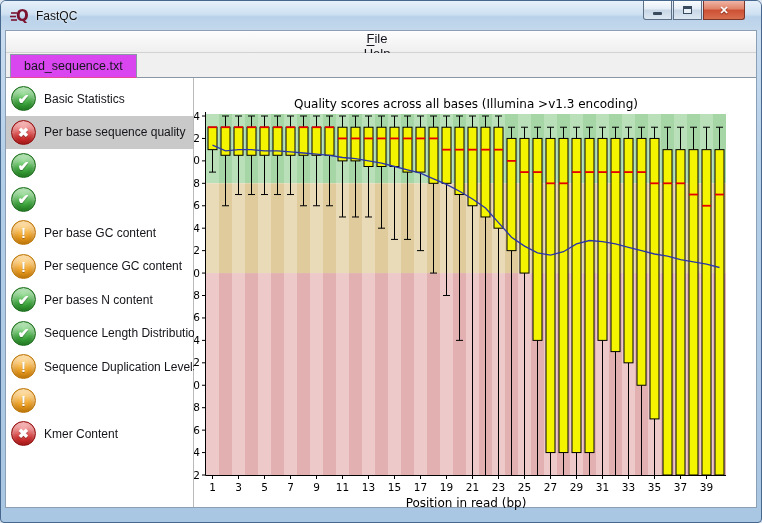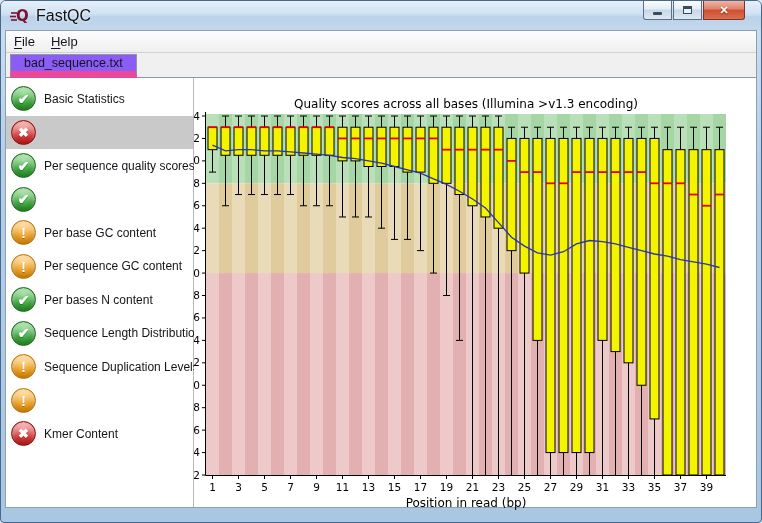--- a/index.html
+++ b/index.html
@@ -4,44 +4,44 @@
 <style>
   html,body{margin:0;padding:0;background:#dfe8f0;font-family:"Liberation Sans",sans-serif;}
   #stage{position:relative;width:762px;height:523px;overflow:hidden;}
   
   .window{position:absolute;inset:0;background:linear-gradient(#cfe0f2,#b4cfe8 30%,#a9c6e2);
     border:1px solid #46688e;border-radius:6px 6px 4px 4px;box-sizing:border-box;}
   .titlebar{position:absolute;left:0;top:0;right:0;height:29px;
     background:linear-gradient(#e6f0fa,#cfe1f2 45%,#b9d2ea 55%,#c4d8ec);
     border-radius:5px 5px 0 0;display:flex;align-items:center;}
   .app-icon{width:20px;height:18px;margin:0 6px 0 9px;flex:none;}
-  .win-title{font-size:16px;color:#111;text-shadow:0 0 3px #fff;}
+  .win-title{font-size:12px;color:#111;text-shadow:0 0 3px #fff;}
   .win-buttons{position:absolute;top:0;right:16px;display:flex;}
   .win-btn{height:19px;box-sizing:border-box;border:1px solid #5d6f84;border-top:none;
     display:flex;align-items:center;justify-content:center;
     background:linear-gradient(#fbfdfe,#e3ecf5 45%,#c7d6e6 50%,#dde8f2);}
   .win-btn.min{width:29px;border-radius:0 0 0 3px;}
   .win-btn.max{width:29px;margin-left:1px;}
   .win-btn.close{width:42px;margin-left:1px;border-radius:0 0 3px 0;border-color:#7c3328;
     background:linear-gradient(#f0b4a4,#e08268 45%,#cc5034 50%,#d96f50);}
   .glyph-min{width:9px;height:3px;background:#3b4b5e;border-radius:1px;margin-top:6px;}
   .glyph-max{width:9px;height:8px;border:1px solid #3b4b5e;border-top:3px solid #3b4b5e;box-sizing:border-box;background:#e8f0f8;}
   .glyph-close{color:#fff;font-size:11px;font-weight:bold;text-shadow:0 1px 1px #7c2a1c;line-height:1;}
   
   .app-body{position:absolute;left:4px;right:4px;top:29px;bottom:14px;background:#f4f4f4;
     border:1px solid #8ba0b5;box-sizing:border-box;}
   .menubar{position:absolute;left:0;right:0;top:0;height:22px;
     background:linear-gradient(#fdfdfd,#efefef);border-bottom:1px solid #d2d2d2;
-    display:flex;align-items:center;padding-left:8px;box-sizing:border-box;}
+    display:flex;align-items:center;padding-left:8px;box-sizing:border-box;flex-direction:column;}
   .menu-item{font-size:13px;color:#15151e;margin-right:16px;}
   .menu-item u{text-underline-offset:2px;}
   .tabbar{position:absolute;left:0;right:0;top:22px;height:24px;background:#f0f0f0;}
   .tab{position:absolute;bottom:-1px;box-sizing:border-box;font-size:12.5px;color:#15151e;
     padding:0 13px;display:flex;align-items:center;border:1px solid #8a98a6;}
-  .tab.active{left:4px;height:24px;background:#8b5cf6;border-bottom:7px solid #ec4899;z-index:3;text-align:right;}
+  .tab.active{left:4px;height:24px;background:#d946ef;border-bottom:1px solid #ec4899;z-index:3;text-align:right;}
   .tab.inactive{height:20px;background:#ececec;border-bottom:none;z-index:1;color:#2a2a33;}
   .content{position:absolute;left:0;right:0;top:46px;bottom:0;background:#fff;
     border-top:1px solid #8a98a6;}
   
   .sidebar{position:absolute;left:0;top:0;bottom:0;width:188px;border-right:1px solid #b9b9b9;
     padding-top:4px;box-sizing:border-box;background:#fff;}
   .side-item{height:33.5px;display:flex;align-items:center;padding-left:5px;cursor:default;}
   .side-item.selected{background:#c9c9c9;}
   .status-icon{width:25px;height:25px;border-radius:50%;flex:none;margin-right:8px;
     display:flex;align-items:center;justify-content:center;color:#fff;font-weight:bold;
@@ -92,24 +92,24 @@
           <div class="tab active">bad_sequence.txt</div>
         </div>
       <div class="content">
         <div class="sidebar" id="sidebar">
             <div class="side-item">
      <span class="status-icon pass">✔</span>
      <span class="side-label">Basic Statistics</span>
    </div>
             <div class="side-item selected">
      <span class="status-icon fail">✖</span>
+     <span class="side-label">Per base sequence quality</span>
    </div>
             <div class="side-item">
      <span class="status-icon pass">✔</span>
-     <span class="side-label">Per sequence quality scores</span>
    </div>
             <div class="side-item">
      <span class="status-icon pass">✔</span>
    </div>
             <div class="side-item">
      <span class="status-icon warn">!</span>
      <span class="side-label">Per base GC content</span>
    </div>
             <div class="side-item">
      <span class="status-icon warn">!</span>

